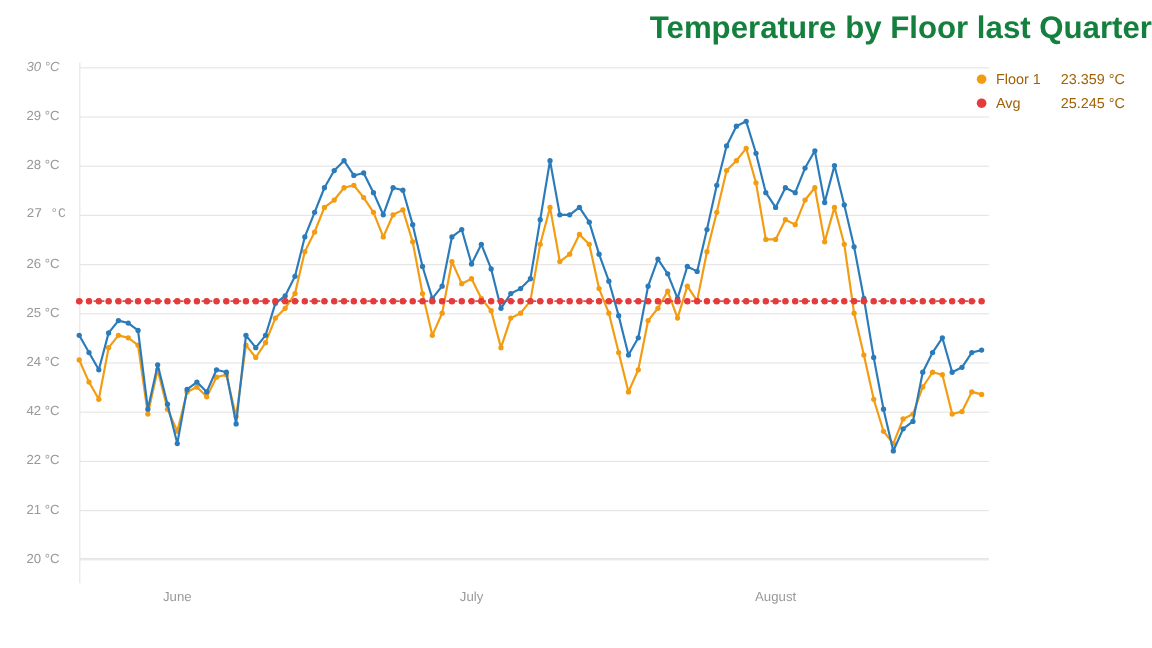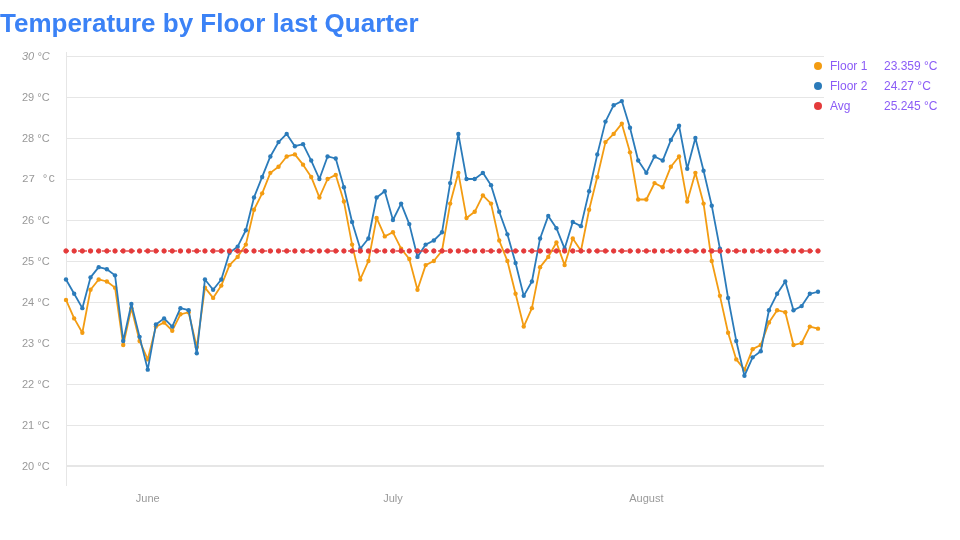--- a/index.html
+++ b/index.html
@@ -1,44 +1,44 @@
 <!DOCTYPE html>
 <html><head>
 <meta charset="utf-8">
 <style>
   html,body{margin:0;padding:0;width:960px;height:540px;background:#fff;font-family:"Segoe UI","Helvetica Neue",Arial,sans-serif;color:#333;overflow:hidden}
-  .title{position:absolute;left:0;right:0;top:8px;text-align:left;font-size:26px;font-weight:600;color:#3b82f6}
+  .title{position:absolute;left:0;right:0;top:8px;text-align:right;font-size:26px;font-weight:600;color:#15803d}
   .plot{position:absolute;left:24px;top:52px;width:800px;height:434px}
   .grid-line{position:absolute;left:0;right:0;height:0;border-top:1px solid #e6e6e6}
   .ytick{position:absolute;left:-2px;transform:translateY(-50%);font-size:11px;color:#999}
   .xtick{position:absolute;bottom:-18px;transform:translateX(-50%);font-size:11px;color:#999}
   .axis-l{position:absolute;top:0;bottom:0;left:42px;width:0;border-left:1px solid #e6e6e6}
   .axis-b{position:absolute;left:42px;right:0;bottom:20px;height:0;border-top:1px solid #e6e6e6}
   svg.lines{position:absolute;inset:0;overflow:visible}
-  .legend{position:absolute;right:14px;top:56px;font-size:12px;color:#8b5cf6}
+  .legend{position:absolute;right:14px;top:56px;font-size:12px;color:#a16207}
   .legend-row{display:flex;align-items:center;gap:8px;height:20px}
   .swatch{width:8px;height:8px;border-radius:50%;flex:0 0 8px}
   .legend-name{min-width:46px}
   .legend-val{min-width:62px;text-align:left}
 </style>
 </head>
 <body>
 
 <div class="title">Temperature by Floor last Quarter</div>
 
 <div class="plot">
   <div id="ygrid">
       <div class="grid-line" style="top: 414px; left: 42px;"></div>
       <div class="ytick" style="top: 414px;">20 °C</div>
       <div class="grid-line" style="top: 373px; left: 42px;"></div>
       <div class="ytick" style="top: 373px;">21 °C</div>
       <div class="grid-line" style="top: 332px; left: 42px;"></div>
       <div class="ytick" style="top: 332px;">22 °C</div>
       <div class="grid-line" style="top: 291px; left: 42px;"></div>
-      <div class="ytick" style="top: 291px;">23 °C</div>
+      <div class="ytick" style="top: 291px;">42 °C</div>
       <div class="grid-line" style="top: 250px; left: 42px;"></div>
       <div class="ytick" style="top: 250px; text-align: right;">24 °C</div>
       <div class="grid-line" style="top: 209px; left: 42px;"></div>
       <div class="ytick" style="top: 209px;">25 °C</div>
       <div class="grid-line" style="top: 168px; left: 42px;"></div>
       <div class="ytick" style="top: 168px;">26 °C</div>
       <div class="grid-line" style="top: 127px; left: 42px;"></div>
       <div class="ytick" style="top: 127px; font-family: Liberation Mono, monospace;">27 °C</div>
       <div class="grid-line" style="top: 86px; left: 42px;"></div>
       <div class="ytick" style="top: 86px;">28 °C</div>
@@ -340,22 +340,17 @@
     </div>
 </div>
 
 <div class="legend">
   <div class="legend-row">
     <span class="swatch" id="sw0" style="background: rgb(243, 156, 18);"></span>
     <span class="legend-name">Floor 1</span>
     <span class="legend-val">23.359 °C</span>
   </div>
   <div class="legend-row">
-    <span class="swatch" id="sw1" style="background: rgb(43, 123, 186);"></span>
-    <span class="legend-name">Floor 2</span>
-    <span class="legend-val">24.27 °C</span>
-  </div>
-  <div class="legend-row">
     <span class="swatch" id="sw2" style="background: rgb(228, 59, 59);"></span>
     <span class="legend-name">Avg</span>
     <span class="legend-val">25.245 °C</span>
   </div>
 </div>
 
 </body></html>

